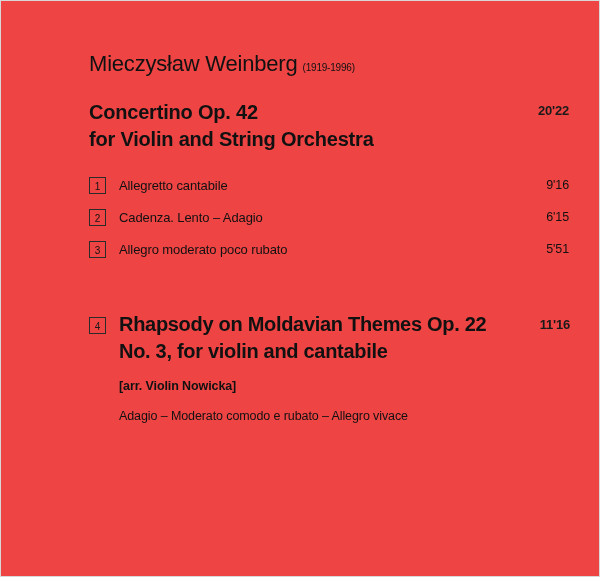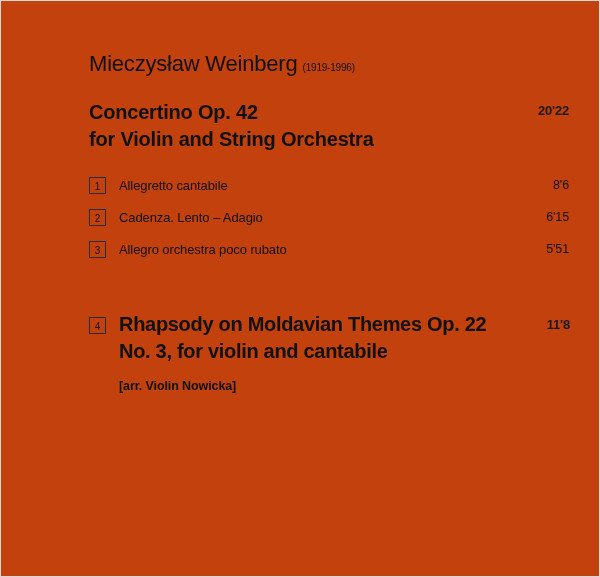--- a/index.html
+++ b/index.html
@@ -15,21 +15,21 @@
     position: relative;
     overflow: hidden;
   }
   .page {
     position: absolute;
     left: 0; top: 0;
     width: 600px;
     height: 577px;
     box-sizing: border-box;
     border: 1px solid #d8d8d8;
-    background: #c2410c;
+    background: #ef4444;
   }
   .content {
     position: absolute;
     left: 88px;
     top: 50px;
     width: 480px;
   }
 
   
   .composer-line {
@@ -181,45 +181,46 @@
         <span>for Violin and String Orchestra</span>
       </div>
       <div class="work-duration">20'22</div>
     </div>
 
     <div class="tracks">
 
       <div class="track-row">
         <div class="track-num">1</div>
         <div class="track-title">Allegretto cantabile</div>
-        <div class="track-dur">8'6</div>
+        <div class="track-dur">9'16</div>
       </div>
 
       <div class="track-row">
         <div class="track-num">2</div>
         <div class="track-title">Cadenza. Lento – Adagio</div>
         <div class="track-dur">6'15</div>
       </div>
 
       <div class="track-row">
         <div class="track-num">3</div>
-        <div class="track-title">Allegro orchestra poco rubato</div>
+        <div class="track-title">Allegro moderato poco rubato</div>
         <div class="track-dur">5'51</div>
       </div>
 
     </div>
 
     <div class="work2">
       <div class="work2-head">
         <div class="work2-num">4</div>
         <div class="work2-textcol">
           <div class="work2-title">
             <span>Rhapsody on Moldavian Themes Op. 22</span><br>
             <span>No. 3, for violin and cantabile</span>
           </div>
-          <div class="work2-duration">11'8</div>
+          <div class="work2-duration">11'16</div>
           <div class="work2-arr">[arr. Violin Nowicka]</div>
+          <div class="work2-movements">Adagio – Moderato comodo e rubato – Allegro vivace</div>
         </div>
       </div>
     </div>
 
   </div>
 </div>
 
 </body></html>

